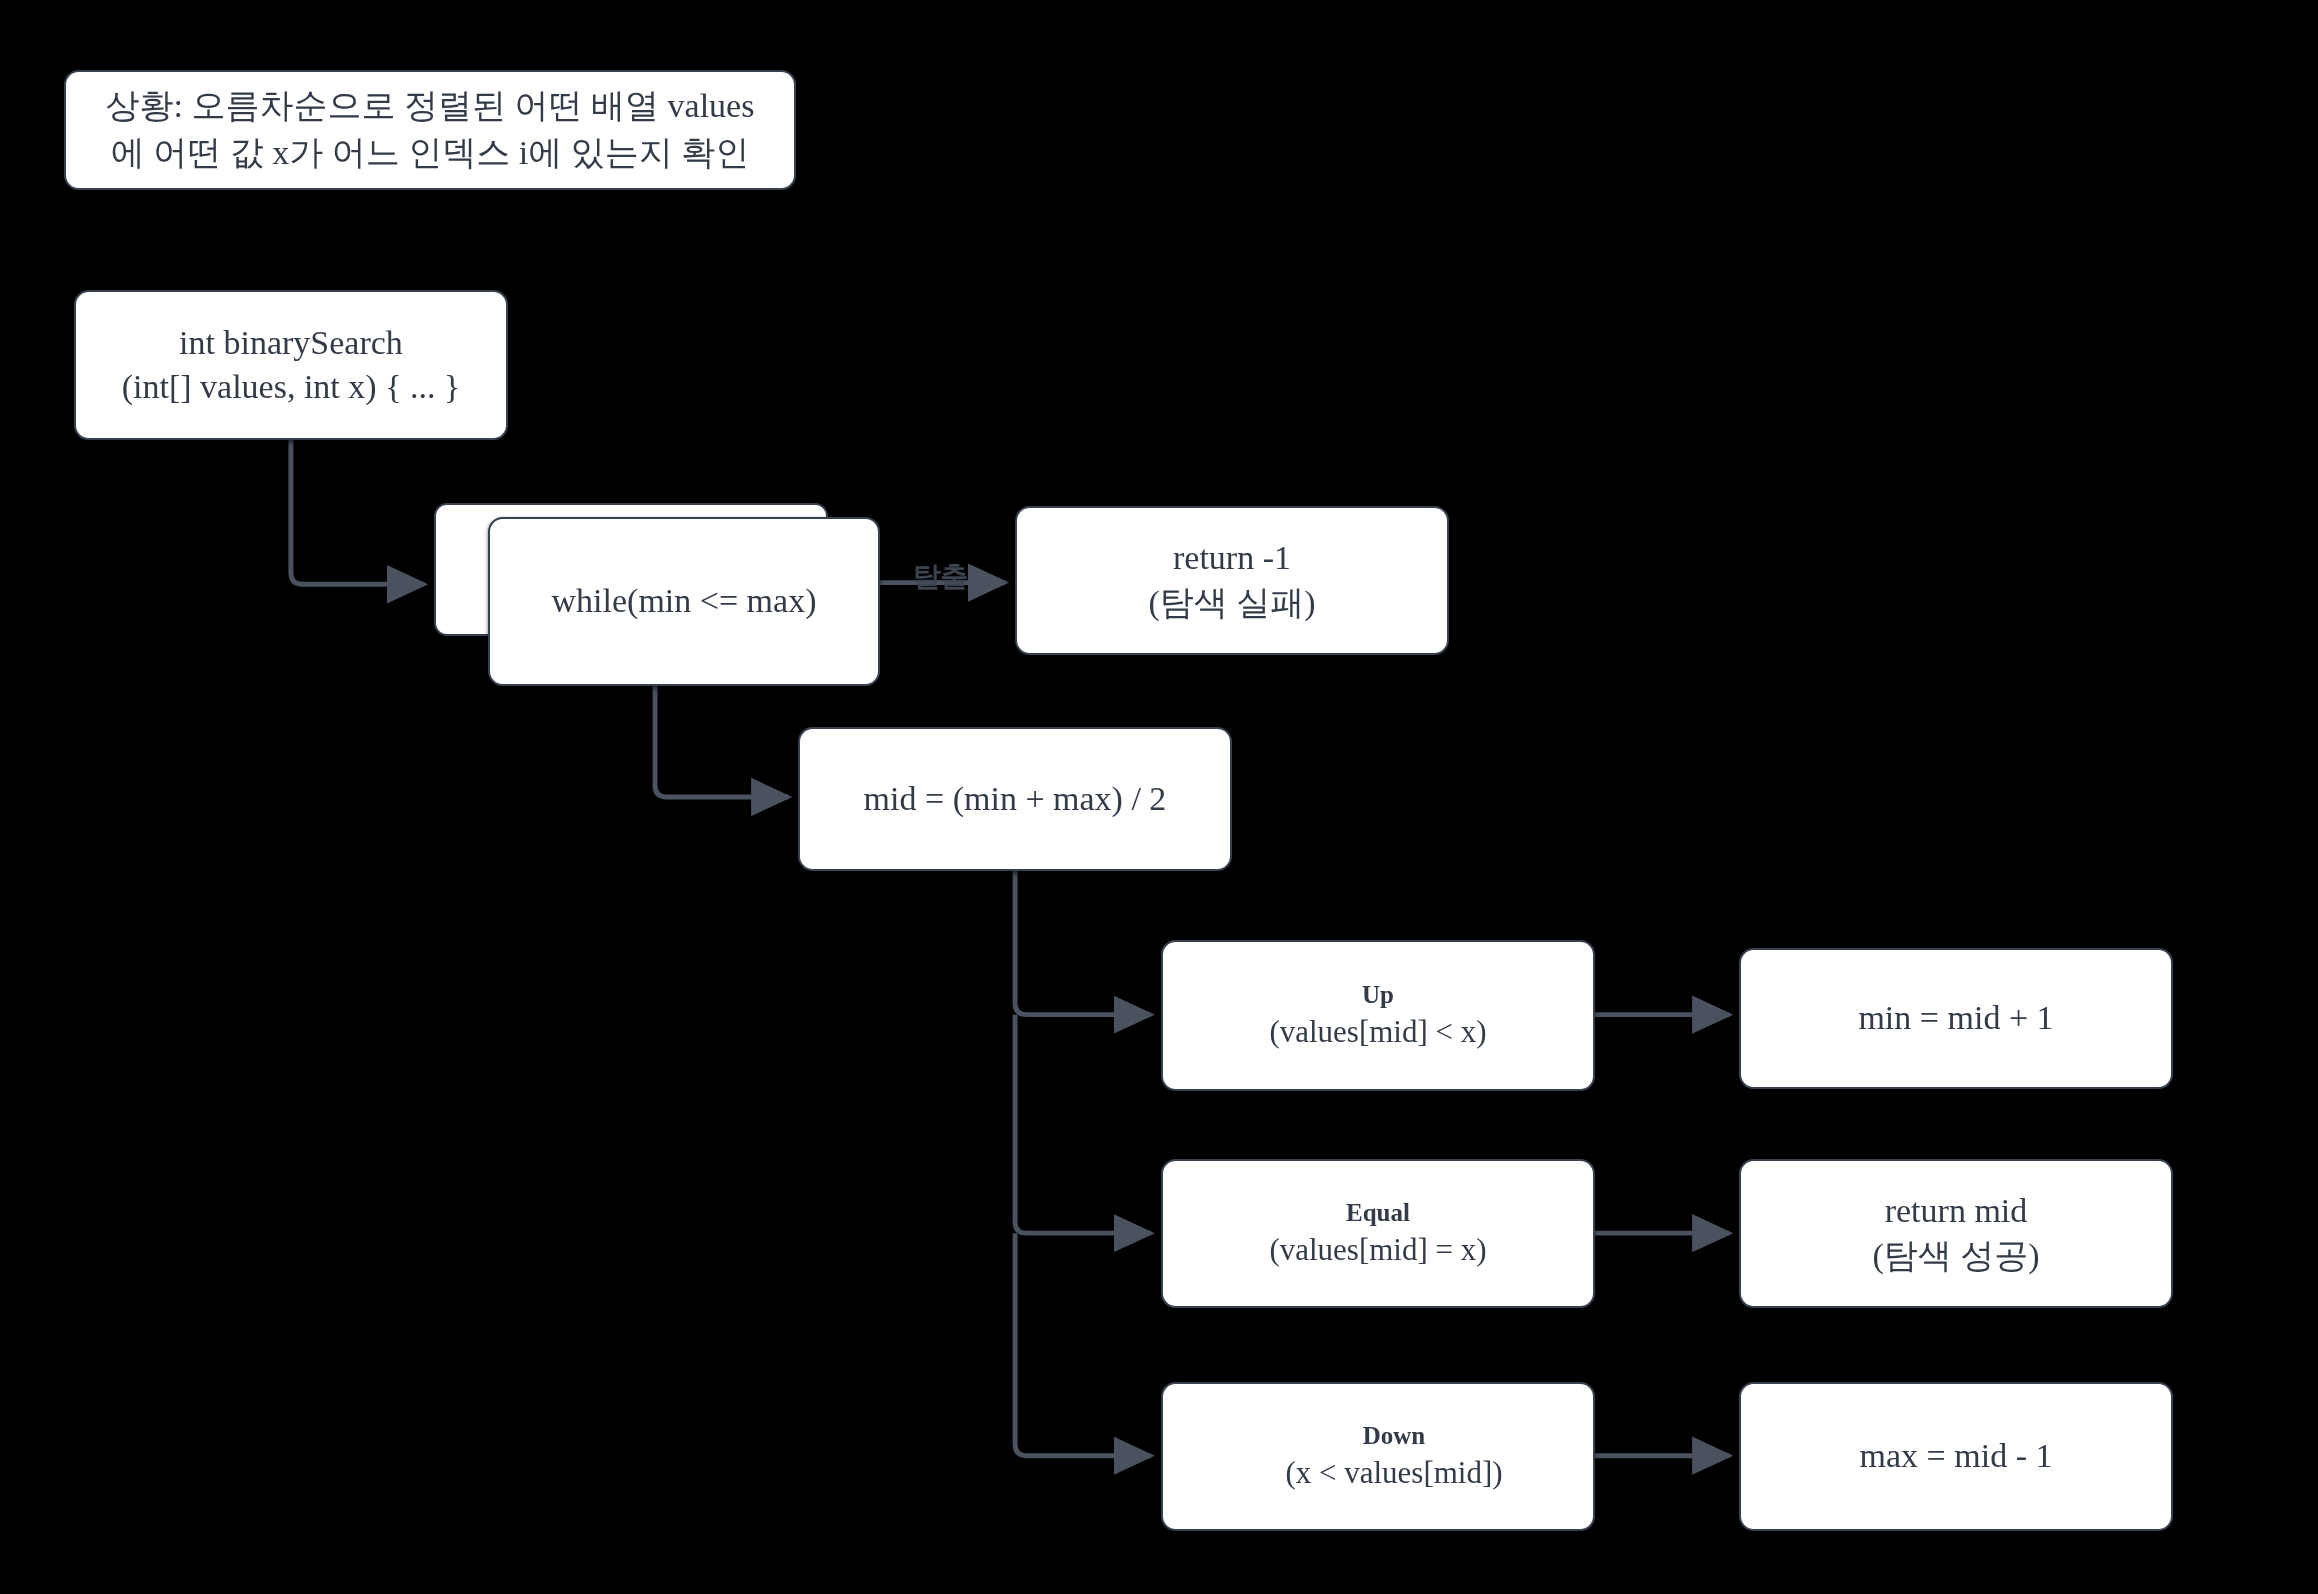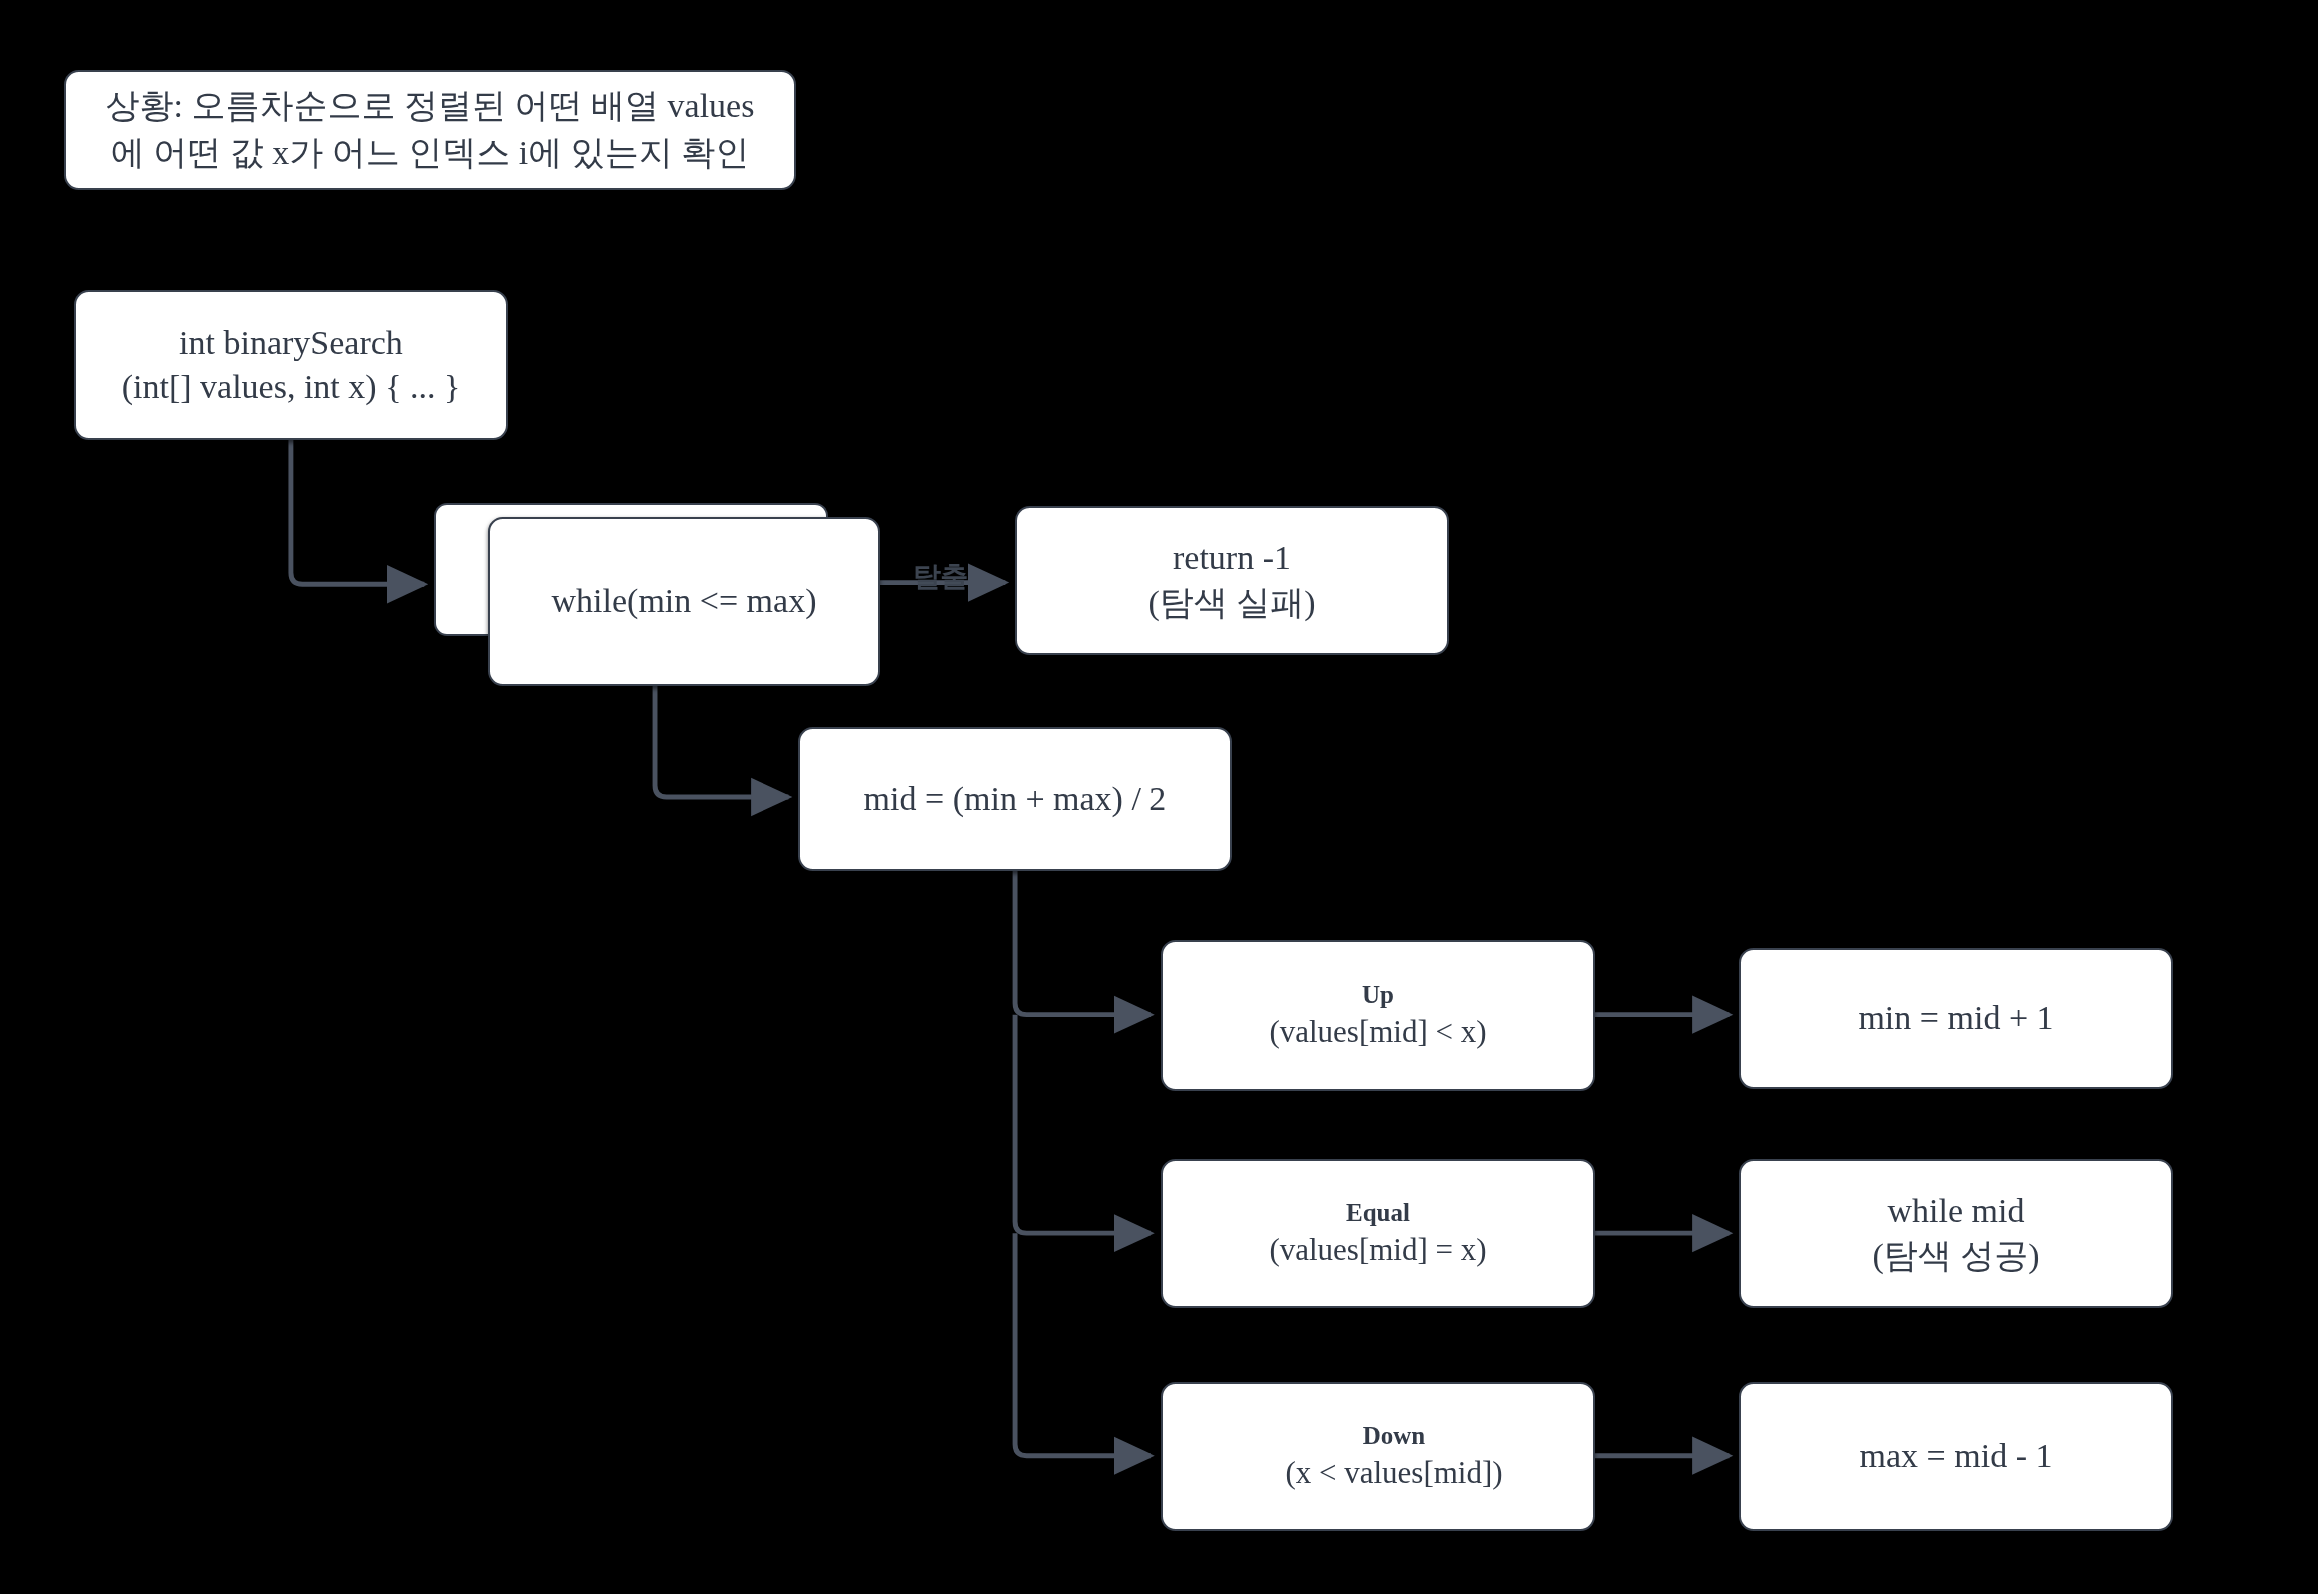--- a/index.html
+++ b/index.html
@@ -147,21 +147,21 @@
   <div class="node" id="branch-down-box">
     <span class="line fs-40 bold">Down</span>
     <span class="line fs-38">(x &lt; values[mid])</span>
   </div>
 
   <div class="node" id="action-min-box">
     <span class="line fs-42">min = mid + 1</span>
   </div>
 
   <div class="node" id="action-return-box">
-    <span class="line fs-42">while mid</span>
+    <span class="line fs-42">return mid</span>
     <span class="line fs-42">(탐색 성공)</span>
   </div>
 
   <div class="node" id="action-max-box">
     <span class="line fs-42">max = mid - 1</span>
   </div>
 
 </div>
 
 

